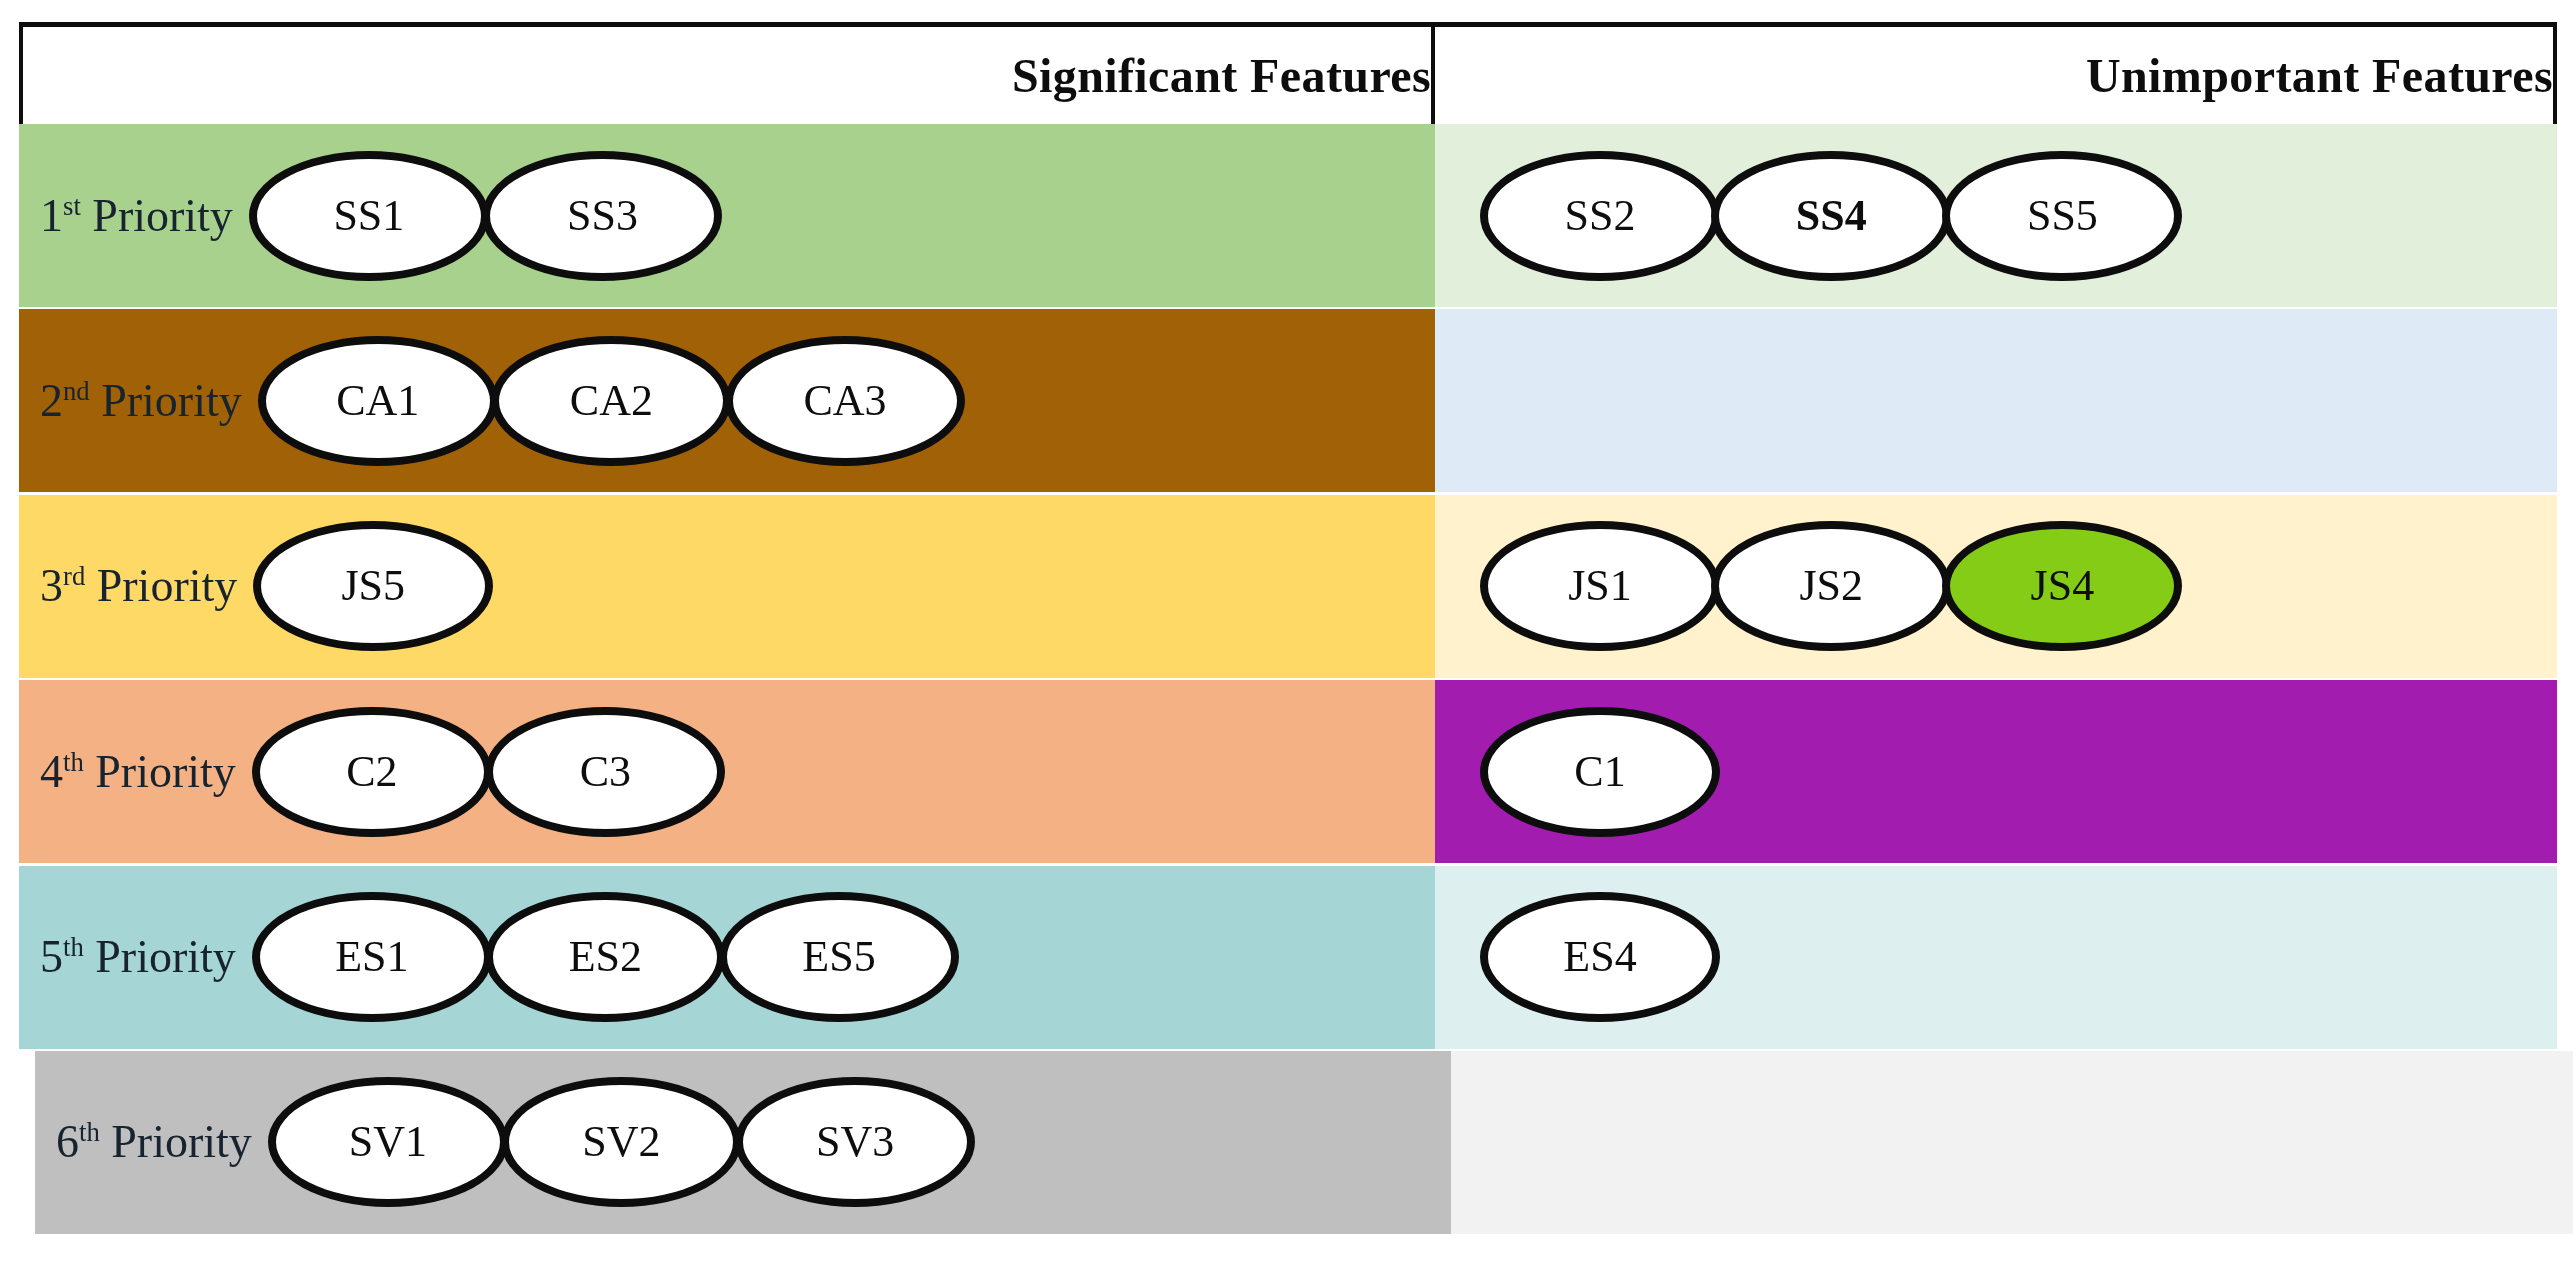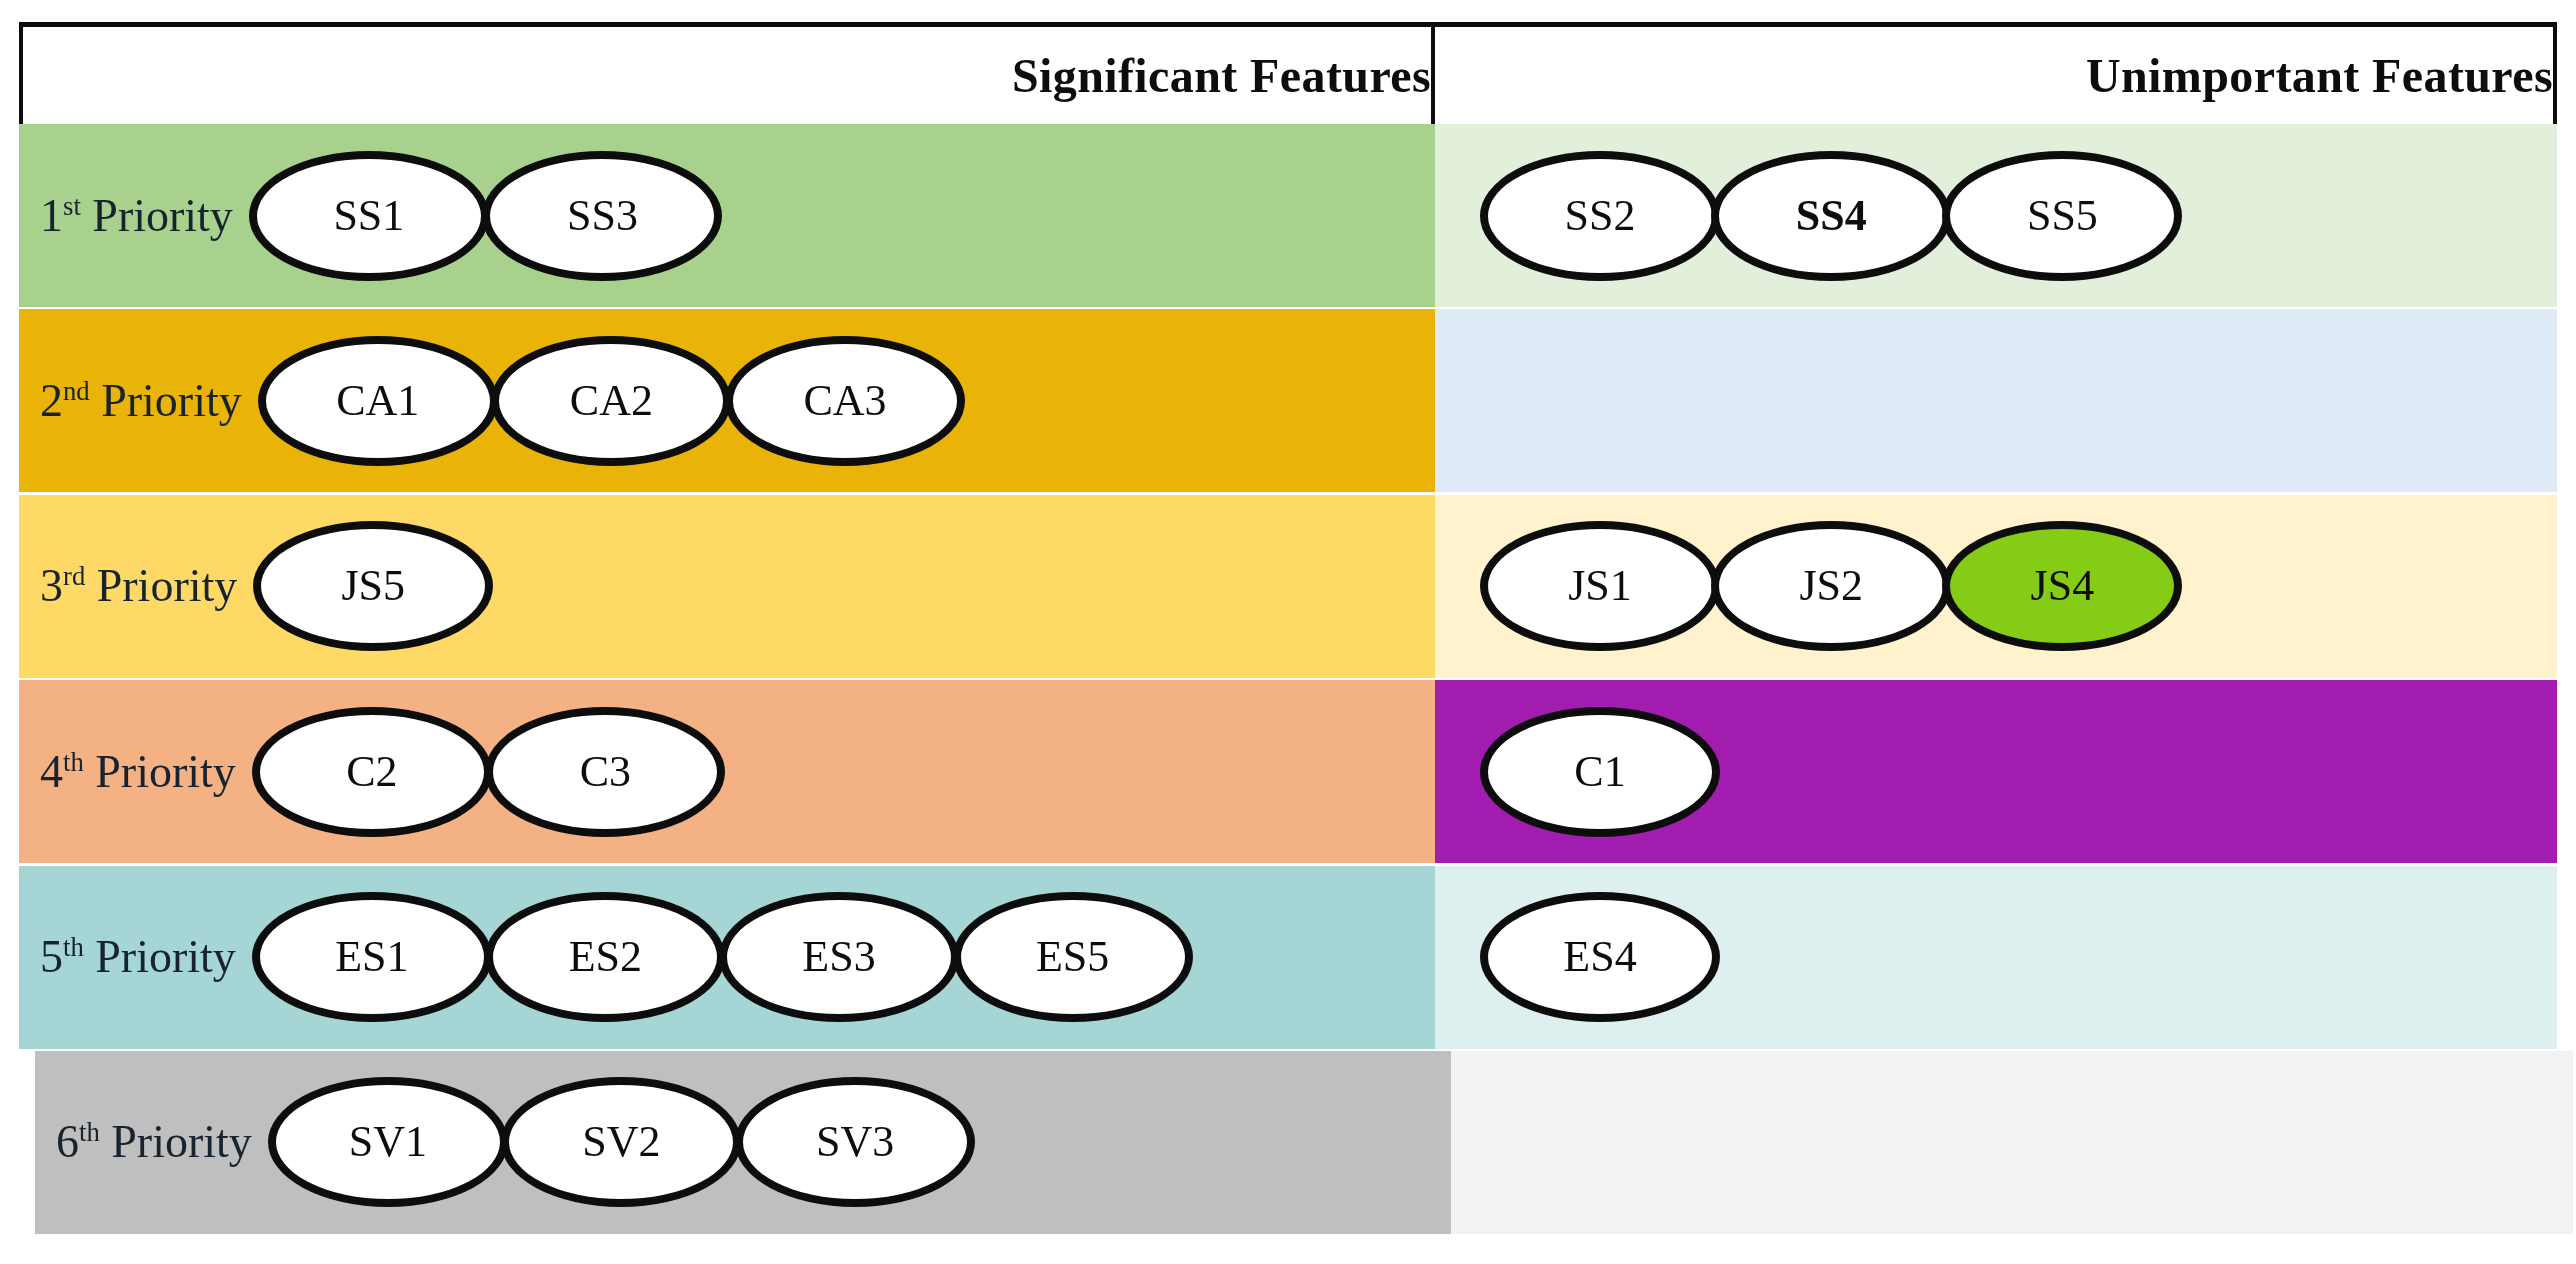--- a/index.html
+++ b/index.html
@@ -166,21 +166,21 @@
             <div class="ellipse" style="background: rgb(255, 255, 255); border-color: rgb(13, 13, 13); font-weight: bold;">
               <span class="ellipse-text" style="color: rgb(13, 13, 13);">SS4</span>
             </div>
             <div class="ellipse" style="background: rgb(255, 255, 255); border-color: rgb(13, 13, 13);">
               <span class="ellipse-text" style="color: rgb(13, 13, 13);">SS5</span>
             </div>
           </div>
         </div>
       </div>
       <div class="prio-row">
-        <div class="cell left" style="background: #eab308;">
+        <div class="cell left" style="background: #a16207;">
           <span class="prio-label" style="color: rgb(23, 35, 46);">2<sup>nd</sup> Priority</span>
           <div class="ellipse-group">
             <div class="ellipse" style="background: rgb(255, 255, 255); border-color: rgb(13, 13, 13);">
               <span class="ellipse-text" style="color: rgb(13, 13, 13);">CA1</span>
             </div>
             <div class="ellipse" style="background: rgb(255, 255, 255); border-color: rgb(13, 13, 13);">
               <span class="ellipse-text" style="color: rgb(13, 13, 13);">CA2</span>
             </div>
             <div class="ellipse" style="background: rgb(255, 255, 255); border-color: rgb(13, 13, 13);">
               <span class="ellipse-text" style="color: rgb(13, 13, 13);">CA3</span>
@@ -238,23 +238,20 @@
         <div class="cell left" style="background: rgb(166, 213, 213);">
           <span class="prio-label" style="color: rgb(23, 35, 46);">5<sup>th</sup> Priority</span>
           <div class="ellipse-group">
             <div class="ellipse" style="background: rgb(255, 255, 255); border-color: rgb(13, 13, 13);">
               <span class="ellipse-text" style="color: rgb(13, 13, 13);">ES1</span>
             </div>
             <div class="ellipse" style="background: rgb(255, 255, 255); border-color: rgb(13, 13, 13);">
               <span class="ellipse-text" style="color: rgb(13, 13, 13);">ES2</span>
             </div>
             <div class="ellipse" style="background: rgb(255, 255, 255); border-color: rgb(13, 13, 13);">
-              <span class="ellipse-text" style="color: rgb(13, 13, 13);">ES3</span>
-            </div>
-            <div class="ellipse" style="background: rgb(255, 255, 255); border-color: rgb(13, 13, 13);">
               <span class="ellipse-text" style="color: rgb(13, 13, 13);">ES5</span>
             </div>
           </div>
         </div>
         <div class="cell right" style="background: rgb(222, 239, 239);">
           <div class="ellipse-group">
             <div class="ellipse" style="background: rgb(255, 255, 255); border-color: rgb(13, 13, 13);">
               <span class="ellipse-text" style="color: rgb(13, 13, 13);">ES4</span>
             </div>
           </div>

